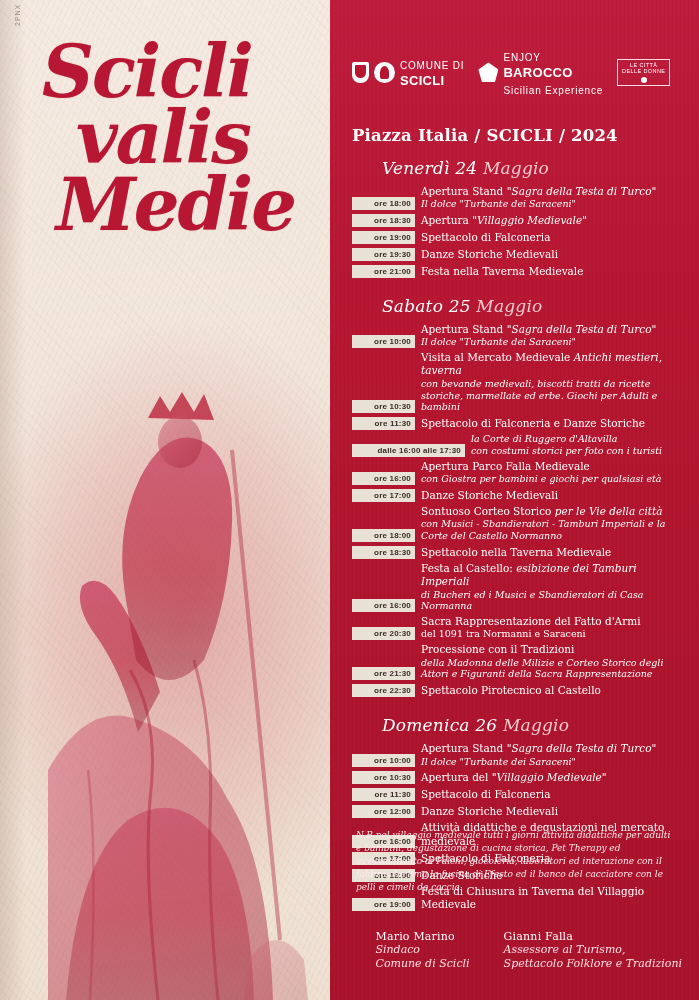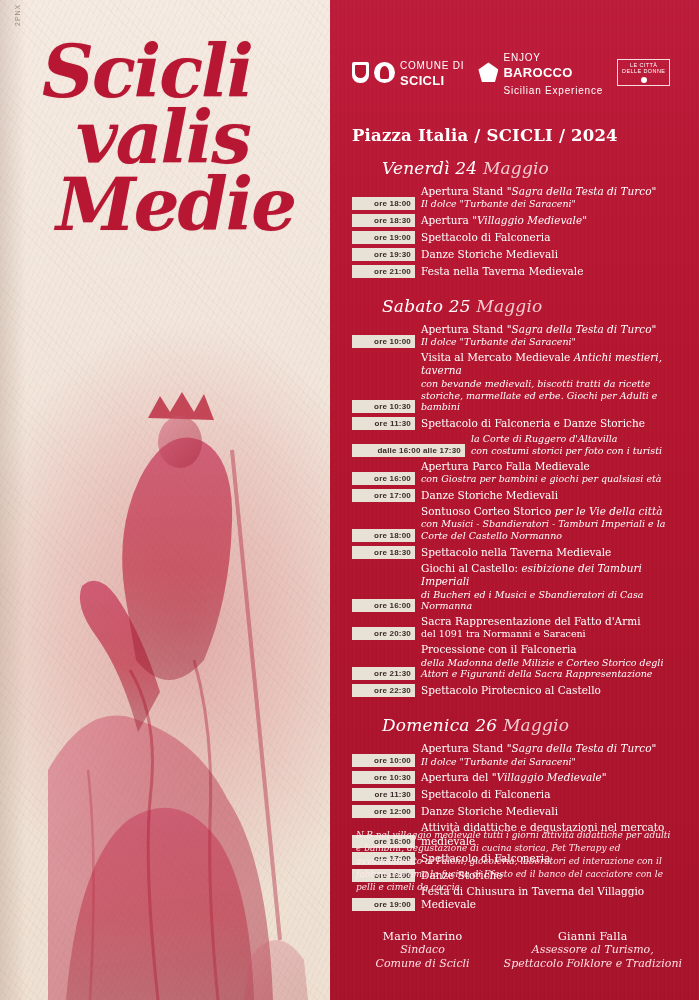--- a/index.html
+++ b/index.html
@@ -242,21 +242,21 @@
 
   
   .signatures {
     position: absolute;
     left: 26px; top: 930px;
     width: 326px;
     display: flex;
     justify-content: flex-end;
     gap: 34px;
   }
-  .sig { text-align: center; color: #ffffff; }
+  .sig { color: #ffffff; }
   .sig .name {
     font-family: "DejaVu Serif", serif;
     font-size: 11px;
     letter-spacing: 0.2px;
   }
   .sig .role {
     font-family: "DejaVu Serif", serif;
     font-style: italic;
     font-size: 11px;
     line-height: 1.3;
@@ -400,29 +400,29 @@
           <div class="row">
             <div class="time">ore 18:00</div>
             <div class="desc"><span>Sontuoso Corteo Storico </span><em>per le Vie della città</em><span class="sub">con Musici - Sbandieratori - Tamburi Imperiali e la Corte del Castello Normanno</span></div>
           </div>
           <div class="row">
             <div class="time">ore 18:30</div>
             <div class="desc"><span>Spettacolo nella Taverna Medievale</span></div>
           </div>
           <div class="row">
             <div class="time">ore 16:00</div>
-            <div class="desc"><span>Giochi al Castello: </span><em>esibizione dei Tamburi Imperiali</em><span class="sub">di Bucheri ed i Musici e Sbandieratori di Casa Normanna</span></div>
+            <div class="desc"><span>Festa al Castello: </span><em>esibizione dei Tamburi Imperiali</em><span class="sub">di Bucheri ed i Musici e Sbandieratori di Casa Normanna</span></div>
           </div>
           <div class="row">
             <div class="time">ore 20:30</div>
             <div class="desc"><span>Sacra Rappresentazione del Fatto d'Armi</span><span class="sub up">del 1091 tra Normanni e Saraceni</span></div>
           </div>
           <div class="row">
             <div class="time">ore 21:30</div>
-            <div class="desc"><span>Processione con il Falconeria</span><span class="sub">della Madonna delle Milizie e Corteo Storico degli Attori e Figuranti della Sacra Rappresentazione</span></div>
+            <div class="desc"><span>Processione con il Tradizioni</span><span class="sub">della Madonna delle Milizie e Corteo Storico degli Attori e Figuranti della Sacra Rappresentazione</span></div>
           </div>
           <div class="row">
             <div class="time">ore 22:30</div>
             <div class="desc"><span>Spettacolo Pirotecnico al Castello</span></div>
           </div>
         </div>
         <div class="day-block">
           <div class="day-heading"><span>Domenica 26 </span><span class="dim">Maggio</span></div>
           <div class="row">
             <div class="time">ore 10:00</div>

